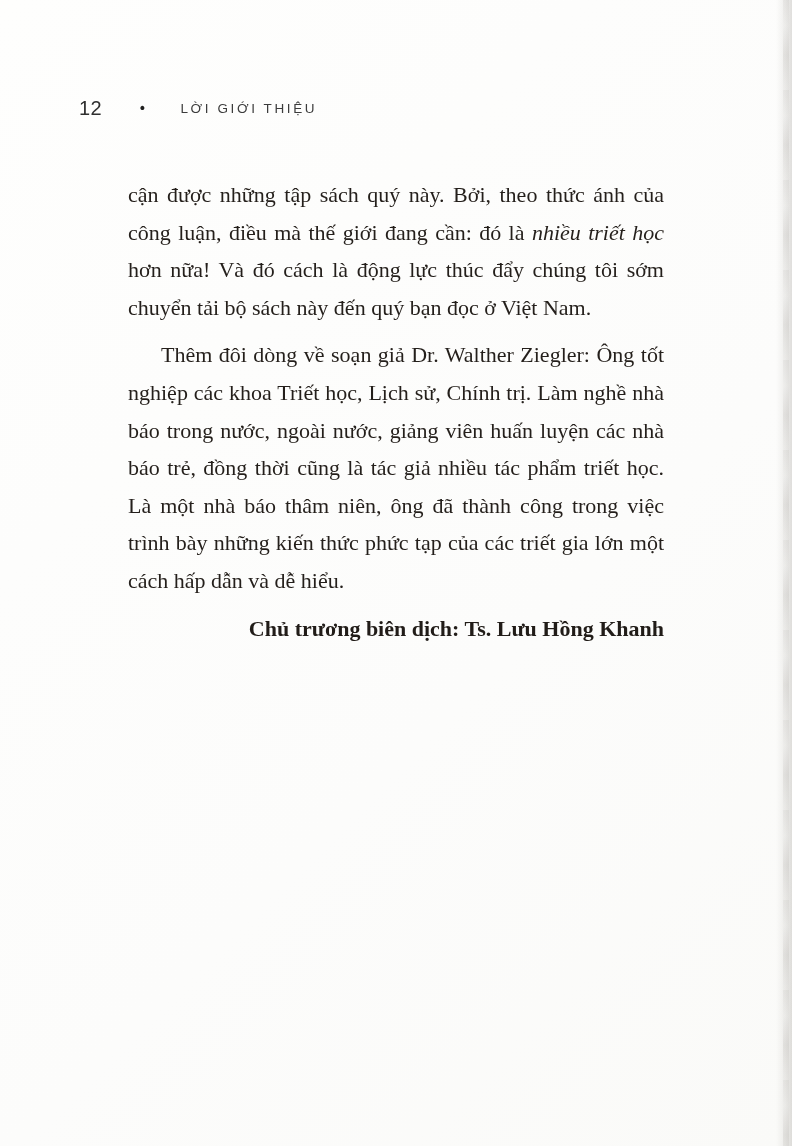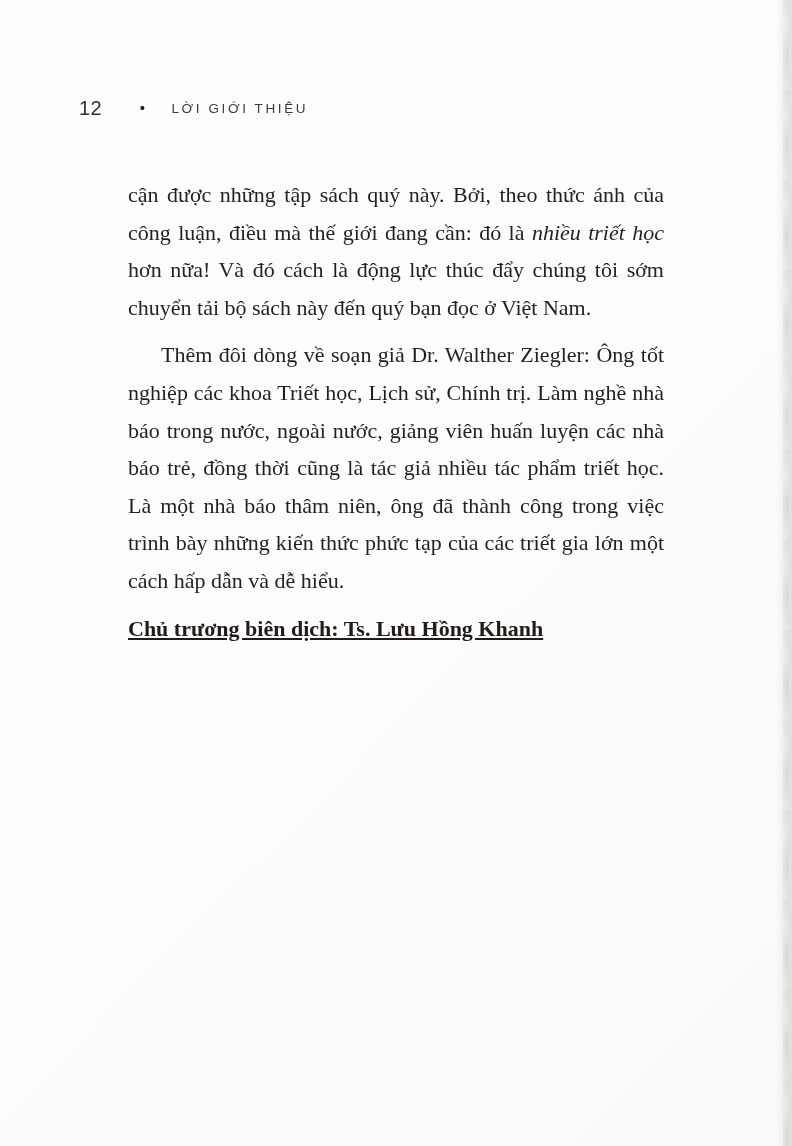--- a/index.html
+++ b/index.html
@@ -55,21 +55,21 @@
     letter-spacing: 0.5px;
     color: #2f2f2f;
   }
   .header-bullet {
     margin-left: 36px;
     font-size: 14px;
     color: #1f1f1f;
     font-family: "DejaVu Sans", sans-serif;
   }
   .header-title {
-    margin-left: 25px;
+    margin-left: 34px;
     font-family: "Liberation Sans", "DejaVu Sans", sans-serif;
     font-size: 13.5px;
     font-weight: 500;
     letter-spacing: 2.6px;
     color: #3c3c3c;
   }
   .body-text {
     position: absolute;
     left: 128px;
     top: 176px;
@@ -83,24 +83,24 @@
     margin: 0 0 10px 0;
     text-indent: 33px;
   }
   .body-text p.first {
     text-indent: 0;
   }
   .body-text em {
   }
   .credit {
     font-weight: bold;
+    text-align: right;
     text-indent: 0 !important;
     margin-top: 2px !important;
     color: #211c18;
-    text-decoration: underline;
   }
 </style>
 </head>
 <body>
 
 <div class="page">
 
   <div class="running-header">
     <span class="page-number">12</span>
     <span class="header-bullet">•</span>

